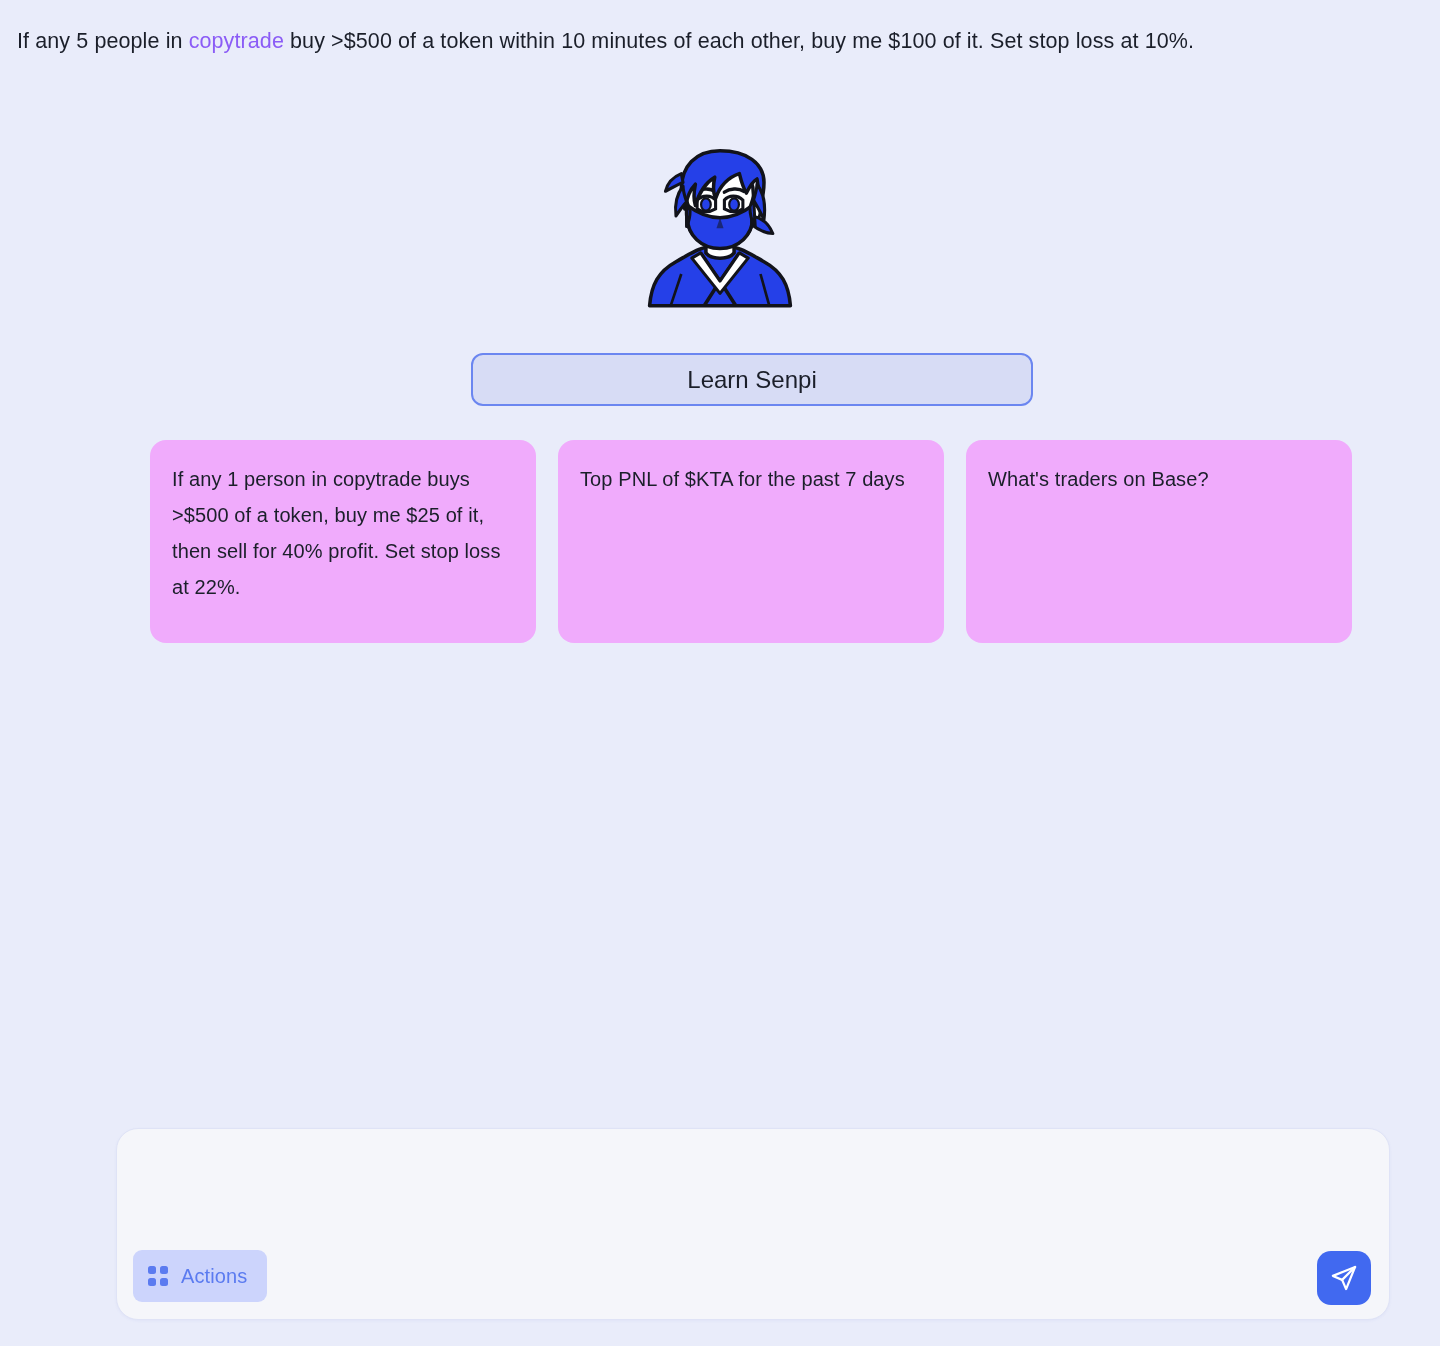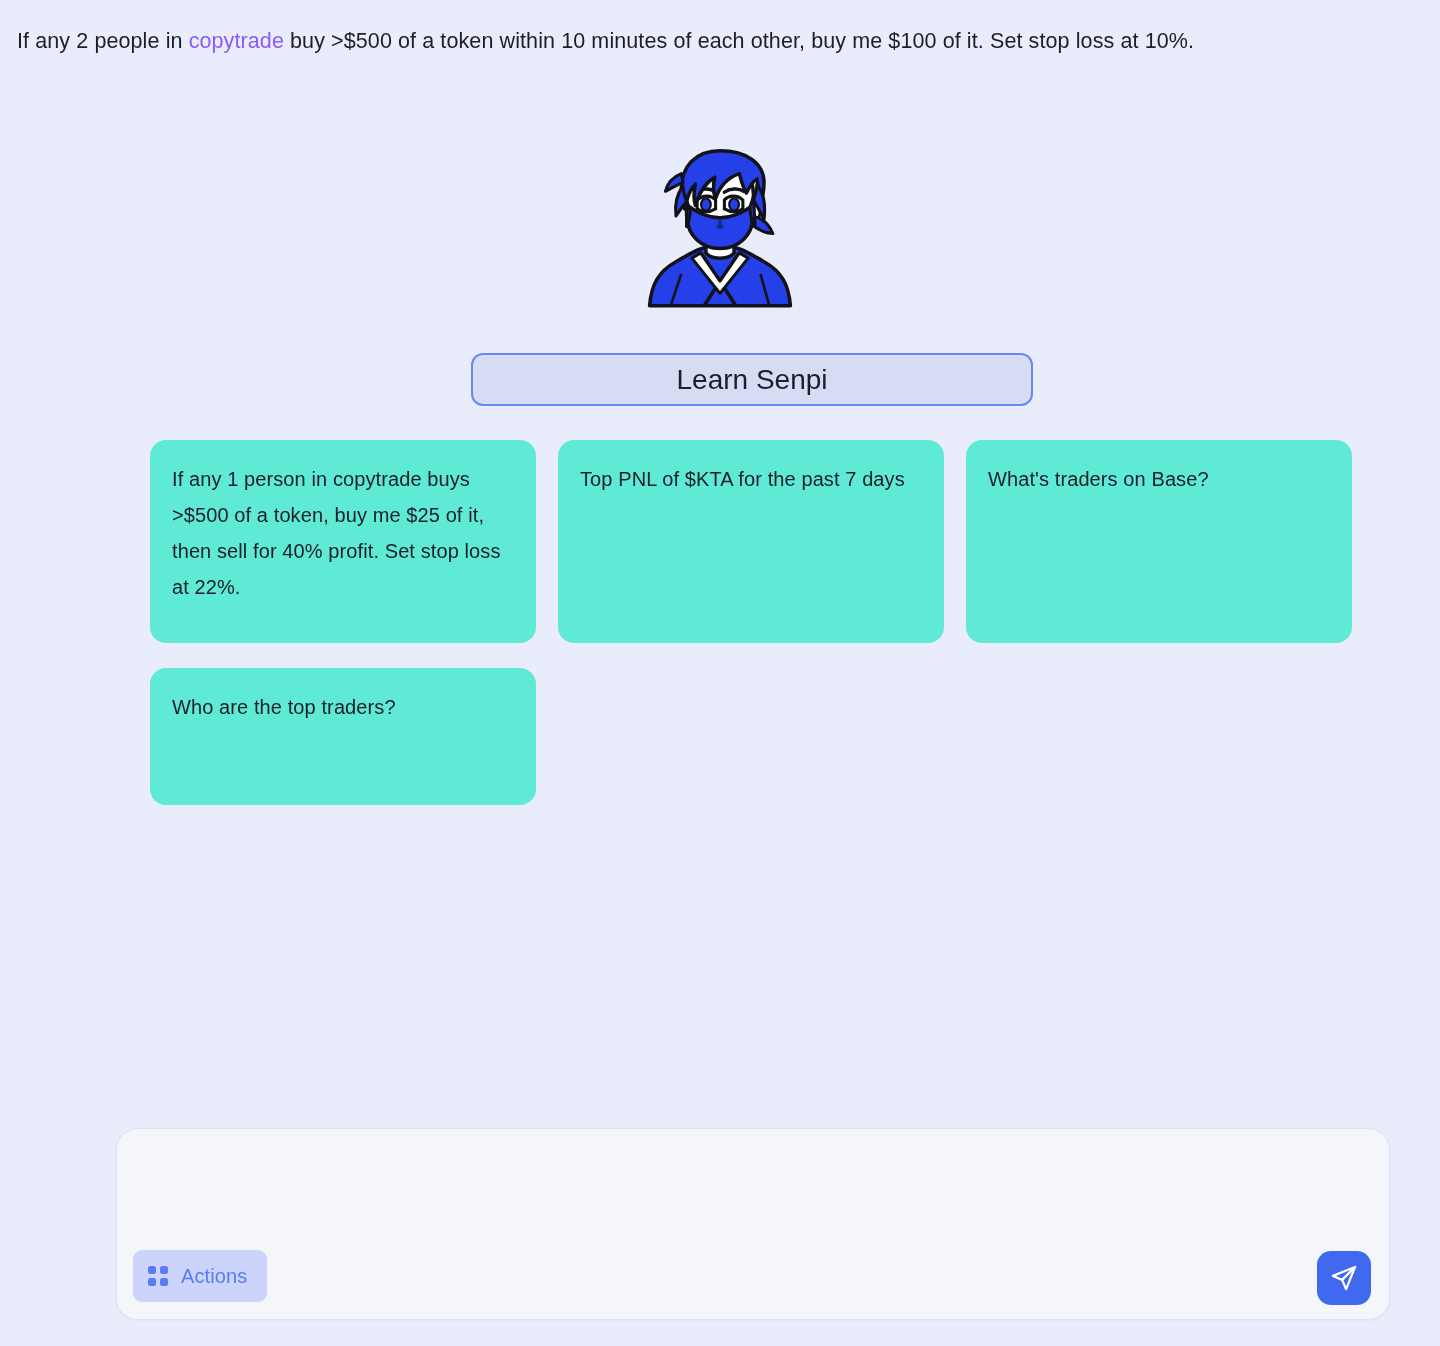--- a/index.html
+++ b/index.html
@@ -36,42 +36,42 @@
     position: absolute;
     left: 471px;
     top: 353px;
     width: 562px;
     height: 53px;
     box-sizing: border-box;
     background: #d7dcf5;
     border: 2px solid #6b86f0;
     border-radius: 12px;
     font-family: "Liberation Sans", sans-serif;
-    font-size: 28px;
+    font-size: 24px;
     color: #1b1f2a;
     display: flex;
     align-items: center;
     justify-content: center;
     cursor: pointer;
     padding: 0;
   }
 
   
   #suggestions {
     position: absolute;
     left: 150px;
     top: 440px;
     width: 1204px;
     display: grid;
     grid-template-columns: 386px 386px 386px;
     column-gap: 22px;
     row-gap: 25px;
   }
   .suggestion-card {
-    background: #5eead4;
+    background: #f0abfc;
     border-radius: 16px;
     padding: 21px 22px 22px 22px;
     box-sizing: border-box;
     cursor: pointer;
     font-size: 20px;
     line-height: 36px;
     color: #1b1f2a;
     letter-spacing: 0.1px;
   }
   .suggestion-card.tall { min-height: 203px; }
@@ -202,26 +202,25 @@
     <path d="M56 36 C 46 40 40 48 38 56 C 46 52 52 48 58 46 Z" fill="#2540e8" stroke="#12131a" stroke-width="3.5" stroke-linejoin="round"></path>
   </svg>
 </div>
 
 <button id="learn-btn">Learn Senpi</button>
 
 <div id="suggestions">
   <div class="suggestion-card tall">If any 1 person in copytrade buys &gt;$500 of a token, buy me $25 of it, then sell for 40% profit. Set stop loss at 22%.</div>
   <div class="suggestion-card tall">Top PNL of $KTA for the past 7 days</div>
   <div class="suggestion-card short">What's traders on Base?</div>
-  <div class="suggestion-card short">Who are the top traders?</div>
 </div>
 
 <div id="composer"></div>
 
-<div id="composer-text" contenteditable="true" spellcheck="false" style=""><span>If any 2 people in </span><span class="mention">copytrade</span><span> buy &gt;$500 of a token within 10 minutes of each other, buy me $100 of it. Set stop loss at 10%.</span></div>
+<div id="composer-text" contenteditable="true" spellcheck="false" style=""><span>If any 5 people in </span><span class="mention">copytrade</span><span> buy &gt;$500 of a token within 10 minutes of each other, buy me $100 of it. Set stop loss at 10%.</span></div>
 
 <button id="actions-btn">
   <span class="grid-icon">
     <i></i>
       <i></i>
       <i></i>
       <i></i>
   </span>
   <span id="actions-label">Actions</span>
 </button>

